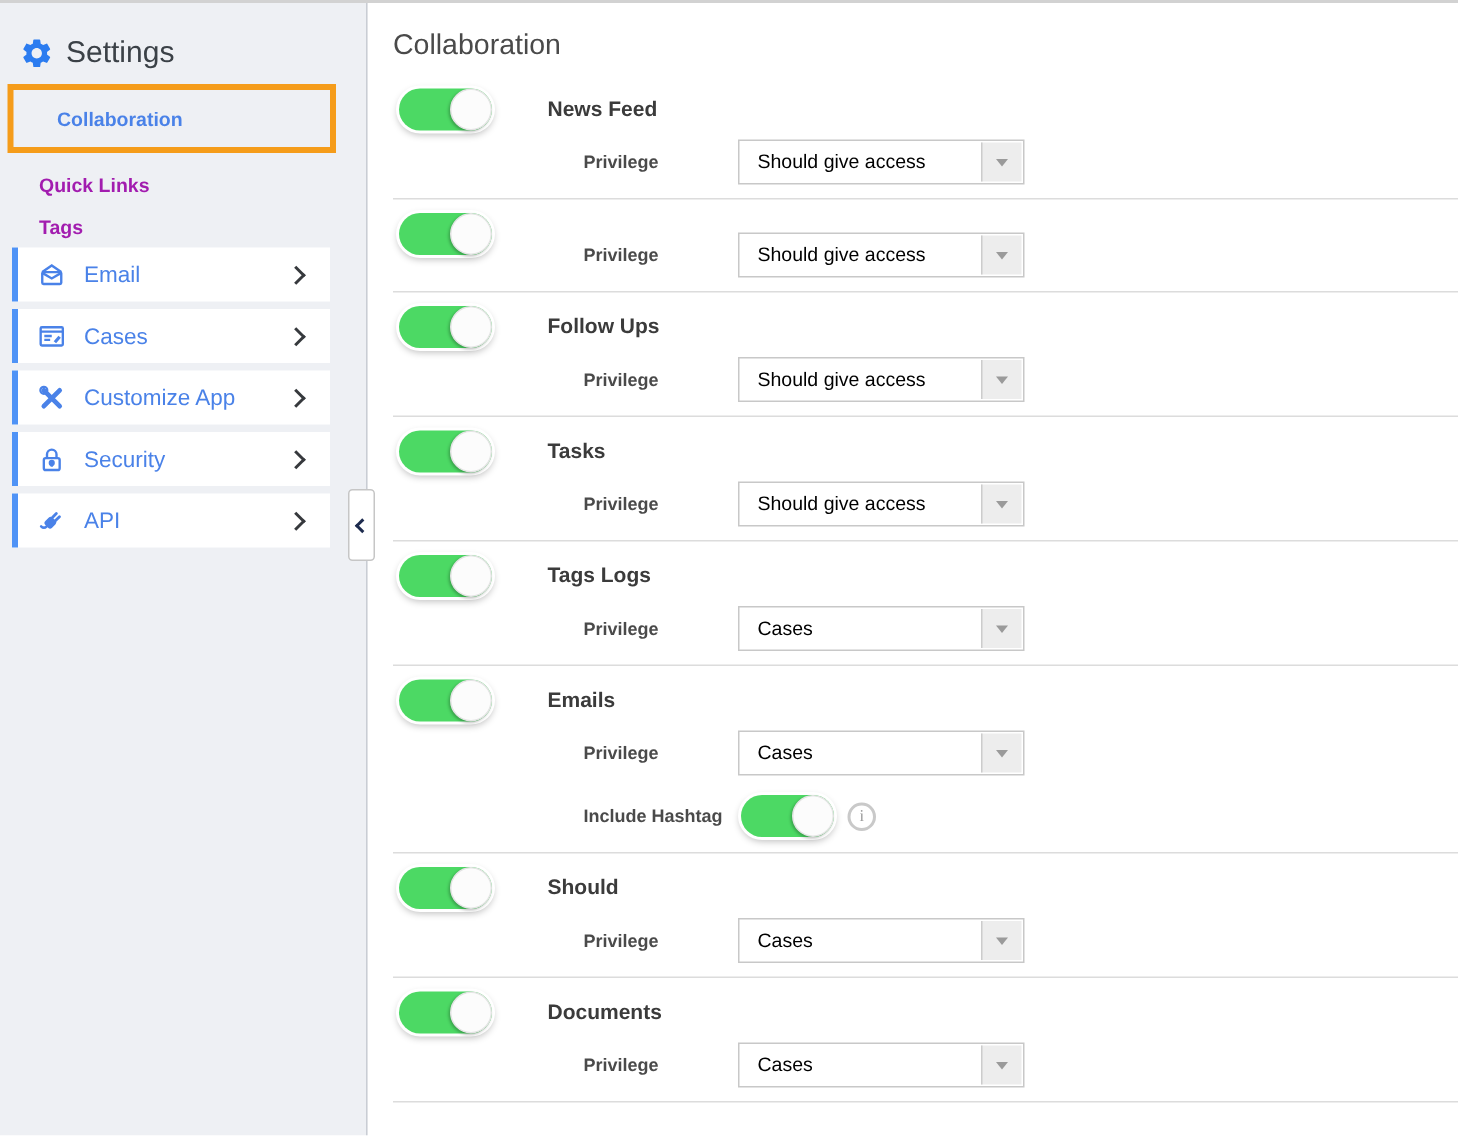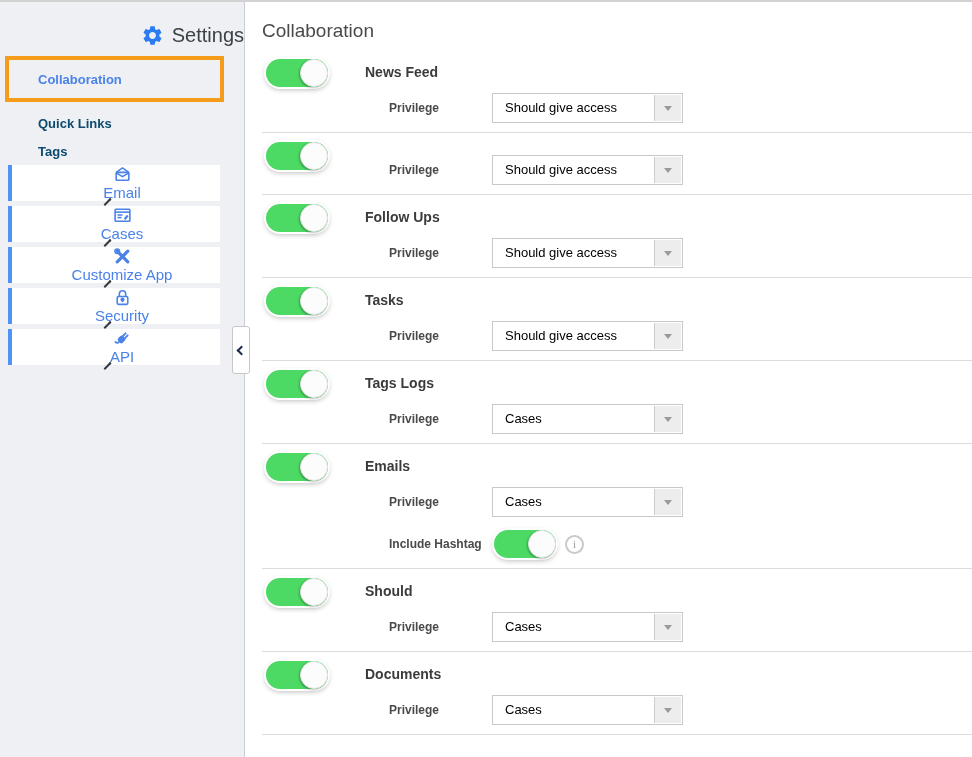--- a/index.html
+++ b/index.html
@@ -9,21 +9,21 @@
     background:#ffffff;border-top:2px solid #d2d2d2;box-sizing:border-box;
   }
   .app{display:flex;height:100%;}
 
   
   aside{
     width:245px;min-width:245px;height:100%;
     background:#eef0f4;border-right:1px solid #c9cdd4;
     box-sizing:border-box;position:relative;
   }
-  .s-header{display:flex;align-items:center;padding:22px 0 6px 13px;justify-content:flex-end;}
+  .s-header{display:flex;align-items:center;padding:22px 0 6px 13px;}
   .s-header svg{width:23px;height:23px;}
   .s-title{font-size:20px;color:#3b4147;margin-left:8px;}
 
   .annotation-box{
     margin:3px 0 0 5px;width:219px;box-sizing:border-box;
     border:4px solid #f59c1a;
   }
   .nav-card{
     background:#fff;border-left:4px solid #4f93f6;
     height:37px;display:flex;align-items:center;box-sizing:border-box;
@@ -36,26 +36,26 @@
   .chev.down{transform:rotate(45deg);margin-right:18px;margin-top:-3px;}
   .chev.right{transform:rotate(-45deg);margin-right:18px;}
   .chev.left{transform:rotate(135deg);}
 
   .sub-item{
     height:38px;display:flex;align-items:center;
     font-size:13px;font-weight:bold;color:#4a82e8;
     padding-left:29px;cursor:pointer;
   }
   .sub-list{margin-top:7px;}
-  .sub-list .sub-item{height:28px;color:#0c4a6e;padding-left:38px;}
+  .sub-list .sub-item{height:28px;color:#a21caf;padding-left:26px;}
 
   .group-card{
     margin:0 0 5px 8px;width:212px;height:36px;
     background:#fff;border-left:4px solid #4f93f6;
-    display:flex;align-items:center;box-sizing:border-box;cursor:pointer;flex-direction:column;
+    display:flex;align-items:center;box-sizing:border-box;cursor:pointer;
   }
   .group-card:first-of-type{margin-top:9px;}
   .group-card .icn{width:19px;height:19px;margin-left:13px;display:inline-flex;}
   .group-card .lbl{font-size:15px;color:#4a82e8;margin-left:12px;flex:1;}
 
   .collapse-tab{
     position:absolute;left:232px;top:324px;width:16px;height:46px;
     background:#fff;border:1px solid #c6c6c6;border-radius:3px;
     z-index:5;display:flex;align-items:center;justify-content:center;cursor:pointer;
   }

